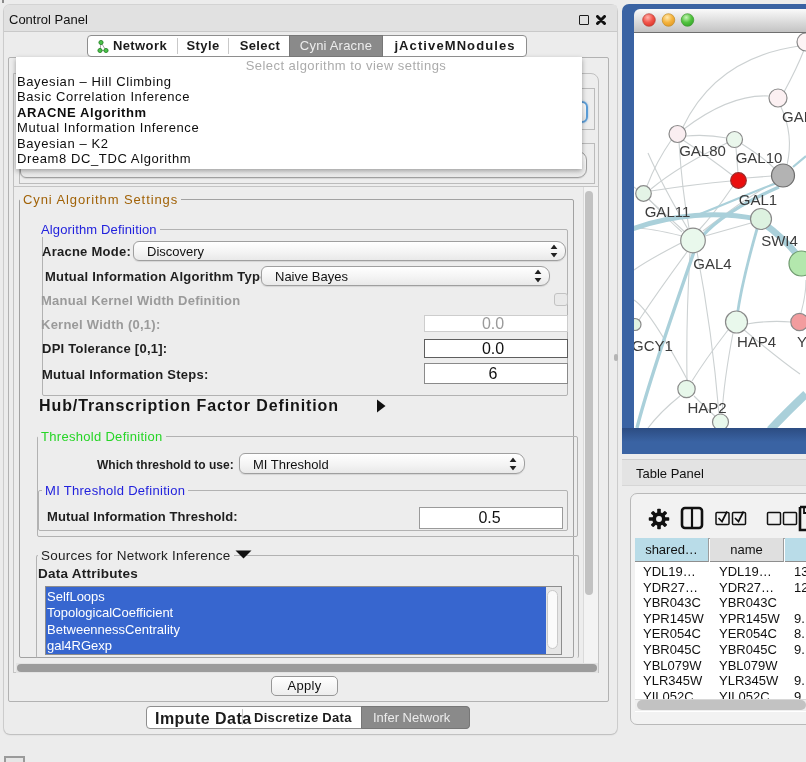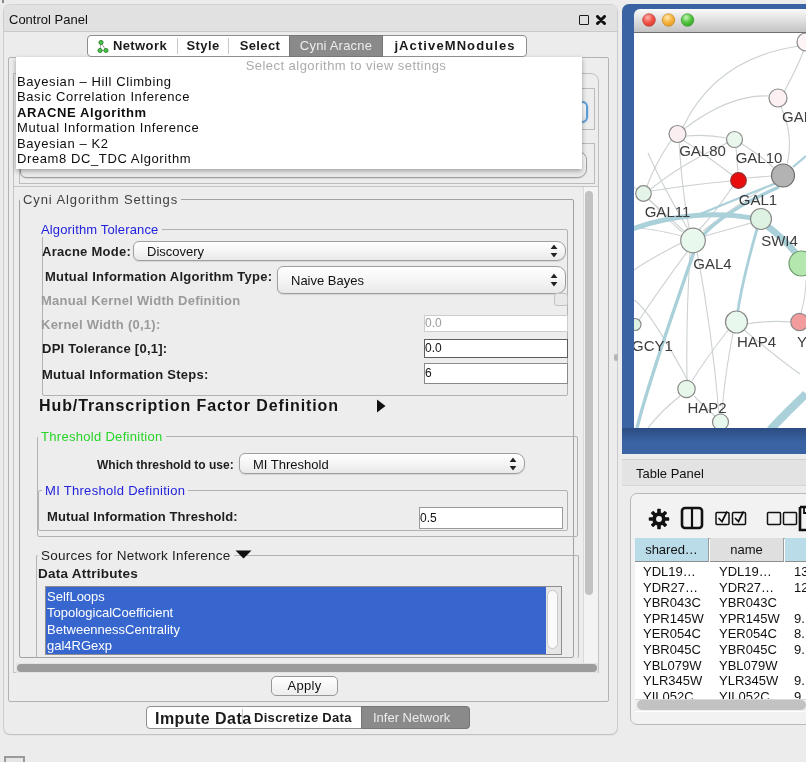--- a/index.html
+++ b/index.html
@@ -7,21 +7,21 @@
     font-family:"Liberation Sans", sans-serif; }
   .abs { position:absolute; }
   .b { font-weight:bold; }
   .lbl { position:absolute; font-size:13px; font-weight:bold; color:#1e1e1e; white-space:nowrap; letter-spacing:0.25px; }
   .dis { color:#9a9a9a; }
   .combo { position:absolute; border:1px solid #9f9f9f; border-radius:6px 9px 9px 6px;
     background:linear-gradient(#ffffff,#f4f4f4 55%,#e9e9e9); box-shadow:0 1px 1px rgba(0,0,0,.10);
     font-size:13px; color:#111; }
   .combo .ct { position:absolute; left:13px; top:50%; transform:translateY(-50%); white-space:nowrap; }
   .step { position:absolute; right:7px; top:50%; transform:translateY(-50%); width:8px; height:13px; }
-  .tf { position:absolute; background:#fff; font-size:12px; color:#111; text-align:left; }
+  .tf { position:absolute; background:#fff; font-size:16px; color:#111; text-align:center; }
   .grp { position:absolute; border:1px solid #a9a9a9; border-radius:2px; }
   .gt { position:absolute; font-size:13px; background:#ededed; padding:0 3px; white-space:nowrap; }
   .tabt { position:absolute; top:37.5px; font-weight:bold; font-size:13px; color:#1b1b1b; letter-spacing:0.4px; transform:translateX(-50%); white-space:nowrap; }
 </style>
 </head>
 <body>
 <div class="abs" style="left:2px;top:0;width:2px;height:3px;background:#8a8a8a"></div>
 
 <div class="abs" style="left:4px;top:5px;width:613px;height:729px;background:#ececec;border-radius:6px;box-shadow:0 0 0 1px rgba(0,0,0,0.10),0 1px 2px rgba(0,0,0,0.12)"></div>
 <div class="abs" style="left:4px;top:5px;width:613px;height:27px;background:#e1e1e1;border-bottom:1px solid #c9c9c9;border-radius:5px 2px 0 0"></div>
@@ -40,36 +40,36 @@
 
 <div class="abs" style="left:13px;top:186px;width:586px;height:487px;border:1px solid #c4c4c4;background:#ededed"></div>
 
 <div class="abs" style="left:583px;top:187px;width:15px;height:485px;background:#f3f3f3;border-left:1px solid #dadada"></div>
 <div class="abs" style="left:585px;top:191px;width:8px;height:404px;background:#c2c2c2;border-radius:4px"></div>
 
 <div class="abs" style="left:16px;top:663px;width:582px;height:10px;background:#e3e3e3"></div>
 <div class="abs" style="left:17px;top:664px;width:580px;height:8px;background:#9c9c9c;border-radius:4px"></div>
 
 <div class="grp" style="left:19px;top:199px;width:555px;height:459px;border-color:#a2a2a2"></div>
-<div class="gt" style="left:20px;top:192px;color:#404040;letter-spacing:0.9px">Cyni Algorithm Settings</div>
+<div class="gt" style="left:20px;top:192px;color:#a16207;letter-spacing:0.9px">Cyni Algorithm Settings</div>
 
 <div class="grp" style="left:42px;top:229px;width:526px;height:167px;border-color:#b2b2b2"></div>
-<div class="gt" style="left:38px;top:222px;color:#2222dd;letter-spacing:0.15px">Algorithm Tolerance</div>
+<div class="gt" style="left:38px;top:222px;color:#2222dd;letter-spacing:0.15px">Algorithm Definition</div>
 
 <div class="lbl" style="left:42px;top:244px">Aracne Mode:</div>
 <div class="combo" style="left:133px;top:241px;width:433px;height:20px">
     <span class="ct">Discovery</span>
   <svg class="step" viewBox="0 0 8 13">
       <path d="M4 0 L7.4 4.6 L0.6 4.6 Z" fill="#222"></path>
       <path d="M4 13 L7.4 8.4 L0.6 8.4 Z" fill="#222"></path>
     </svg>
   </div>
 
 <div class="lbl" style="left:45px;top:269px">Mutual Information Algorithm Type:</div>
-<div class="combo" style="left:277px;top:266px;width:289px;height:28px">
+<div class="combo" style="left:261px;top:266px;width:289px;height:20px">
     <span class="ct">Naive Bayes</span>
   <svg class="step" viewBox="0 0 8 13">
       <path d="M4 0 L7.4 4.6 L0.6 4.6 Z" fill="#222"></path>
       <path d="M4 13 L7.4 8.4 L0.6 8.4 Z" fill="#222"></path>
     </svg>
   </div>
 
 <div class="lbl dis" style="left:41px;top:293px">Manual Kernel Width Definition</div>
 <div class="abs" style="left:554px;top:293px;width:14px;height:13px;background:#e9e9e9;border:1px solid #c2c2c2;border-radius:3px"></div>
 

